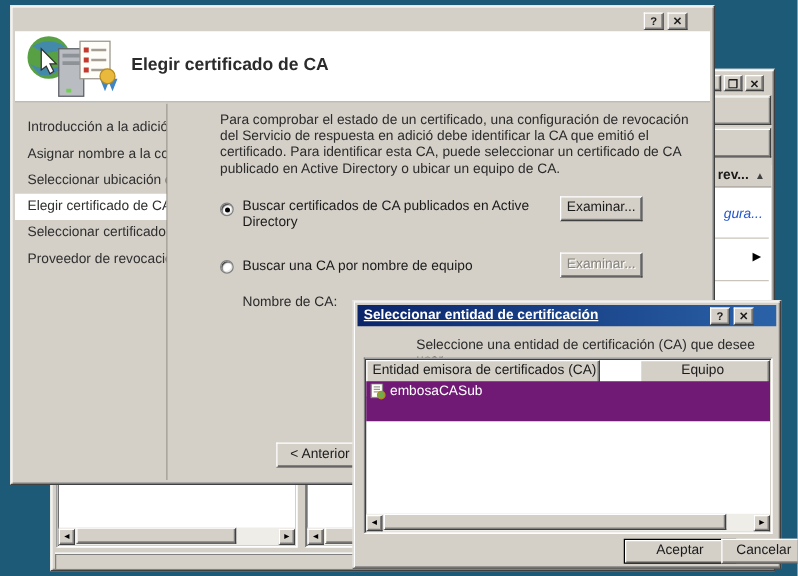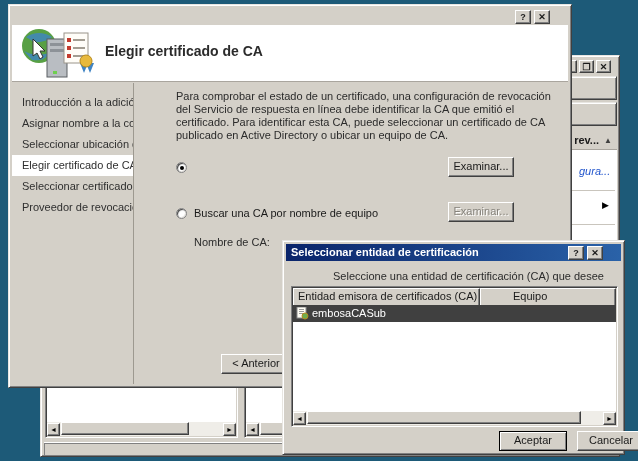--- a/index.html
+++ b/index.html
@@ -29,21 +29,21 @@
   .radio .dot { position:absolute; left:3px; top:3px; width:4px; height:4px; border-radius:50%; background:#000; }
 
   
   .sb-track { background:#efede8; }
   .sb-btn { position:absolute; width:13px; height:13px; background:#d4d0c8; border:1px solid; border-color:#fff #404040 #404040 #fff; box-shadow: inset -1px -1px 0 #808080; font-size:7px; line-height:12px; text-align:center; color:#000; }
   .sb-thumb { position:absolute; height:13px; background:#d4d0c8; border:1px solid; border-color:#fff #404040 #404040 #fff; box-shadow: inset -1px -1px 0 #808080; }
 
   
   .seldlg { position:absolute; left:282px; top:240px; width:343px; height:215px; z-index:3; }
   .hdr-cell { background:#d4d0c8; border:1px solid; border-color:#fff #404040 #404040 #fff; box-shadow: inset -1px -1px 0 #808080; font-size:11px; line-height:15px; padding-left:4px; white-space:nowrap; overflow:hidden; }
-  .lv-row { position:absolute; left:1px; right:1px; top:18px; height:17px; background:#404040; color:#fff; line-height:17px; white-space:nowrap; }
+  .lv-row { position:absolute; left:1px; right:1px; top:18px; height:32px; background:#701a75; color:#fff; line-height:17px; white-space:nowrap; }
 
   .link { color:#2255CC; font-size:11px; white-space:nowrap;font-style:italic; }
   .hsep { position:absolute; height:1px; background:#c9c5bd; }
 </style>
 </head>
 <body>
 
 <div class="desktop">
 
   <div class="winframe abs" style="left:40px; top:55px; width:580px; height:402px; z-index:1;">
@@ -116,65 +116,66 @@
         <div class="abs" style="left:0; right:0; top:9px;">
           <div class="side-item">Introducción a la adició...</div>
           <div class="side-item">Asignar nombre a la co...</div>
           <div class="side-item">Seleccionar ubicación d...</div>
           <div class="side-item sel">Elegir certificado de CA</div>
           <div class="side-item">Seleccionar certificado ...</div>
           <div class="side-item">Proveedor de revocación</div>
         </div>
       </div>
 
-      <div class="abs" style="left:164px; top:7px; width:382px; line-height:13px; color:#2b2b2b;">Para comprobar el estado de un certificado, una configuración de revocación del Servicio de respuesta en línea debe identificar la CA que emitió el certificado. Para identificar esta CA, puede seleccionar un certificado de CA publicado en Active Directory o ubicar un equipo de CA.</div>
+      <div class="abs" style="left:164px; top:7px; width:382px; line-height:13px; color:#2b2b2b;">Para comprobar el estado de un certificado, una configuración de revocación del Servicio de respuesta en adició debe identificar la CA que emitió el certificado. Para identificar esta CA, puede seleccionar un certificado de CA publicado en Active Directory o ubicar un equipo de CA.</div>
 
       <div class="radio" style="left:164px; top:79px;">
           <div class="dot"></div>
         </div>
+      <div class="abs" style="left:182px; top:76px; width:248px; line-height:13px;">Buscar certificados de CA publicados en Active Directory</div>
       <div class="push abs" style="left:436px; top:74px; width:66px; height:20px;">Examinar...</div>
 
       <div class="radio" style="left:164px; top:125px;"></div>
       <div class="abs" style="left:182px; top:124px; width:248px;">Buscar una CA por nombre de equipo</div>
       <div class="push disabled abs" style="left:436px; top:119px; width:66px; height:20px;">Examinar...</div>
 
       <div class="abs" style="left:182px; top:153px; color:#2b2b2b;">Nombre de CA:</div>
 
       <div class="push abs" style="left:209px; top:271px; width:70px; height:20px; overflow:hidden;">&lt; Anterior</div>
     </div>
   </div>
 
   <div class="seldlg winframe">
-    <div class="abs tb-active" style="left:3px; top:3px; right:3px; height:17px;">
+    <div class="abs tb-active" style="left:3px; top:3px; right:3px; height:17px;text-decoration:underline;">
       <span>Seleccionar entidad de certificación</span>
     </div>
     <div class="cap" style="right:40px; top:5px;">?</div>
     <div class="cap" style="right:21px; top:5px;">✕</div>
 
     <div class="abs" style="left:10px; top:29px; color:#2b2b2b;margin-left:40px;">Seleccione una entidad de certificación (CA) que desee usar.</div>
 
     <div class="sunken abs" style="left:8px; top:45px; width:327px; height:141px;">
-      <div class="abs" style="left:1px; top:1px; right:1px; height:30px; display:flex;">
+      <div class="abs" style="left:1px; top:1px; right:1px; height:30px; display:flex;gap:32px;">
         <div class="hdr-cell" style="width:187px;">Entidad emisora de certificados (CA)</div>
         <div class="hdr-cell" style="flex:1;padding-left:32px;">Equipo</div>
       </div>
       <div class="lv-row">
         <svg class="abs" style="left:3px; top:2px;" width="13" height="13" viewBox="0 0 13 13">
           <rect x="1" y="0" width="9" height="11" fill="#fffdf4" stroke="#8a8a8a"></rect>
           <rect x="3" y="2" width="5" height="1" fill="#9a9a9a"></rect>
           <rect x="3" y="4" width="5" height="1" fill="#9a9a9a"></rect>
           <rect x="3" y="6" width="5" height="1" fill="#9a9a9a"></rect>
           <circle cx="9" cy="9" r="3" fill="#6fae4e" stroke="#b78a1e"></circle>
         </svg>
         <span class="abs" style="left:19px;">embosaCASub</span>
       </div>
       <div class="abs sb-track" style="left:1px; right:1px; bottom:1px; height:14px;">
         <div class="sb-btn" style="left:0; bottom:0;">◄</div>
         <div class="sb-thumb" style="left:14px; width:274px; top:0;"></div>
         <div class="sb-btn" style="right:0; bottom:0;">►</div>
       </div>
     </div>
 
-    <div class="push default abs" style="left:216px; top:190px; width:68px; height:20px;text-align:center;">Aceptar</div>
+    <div class="push default abs" style="left:216px; top:190px; width:90px; height:20px;text-align:center;">Aceptar</div>
     <div class="push abs" style="left:294px; top:190px; width:68px; height:20px;">Cancelar</div>
   </div>
 
 </div>
 
 </body></html>

